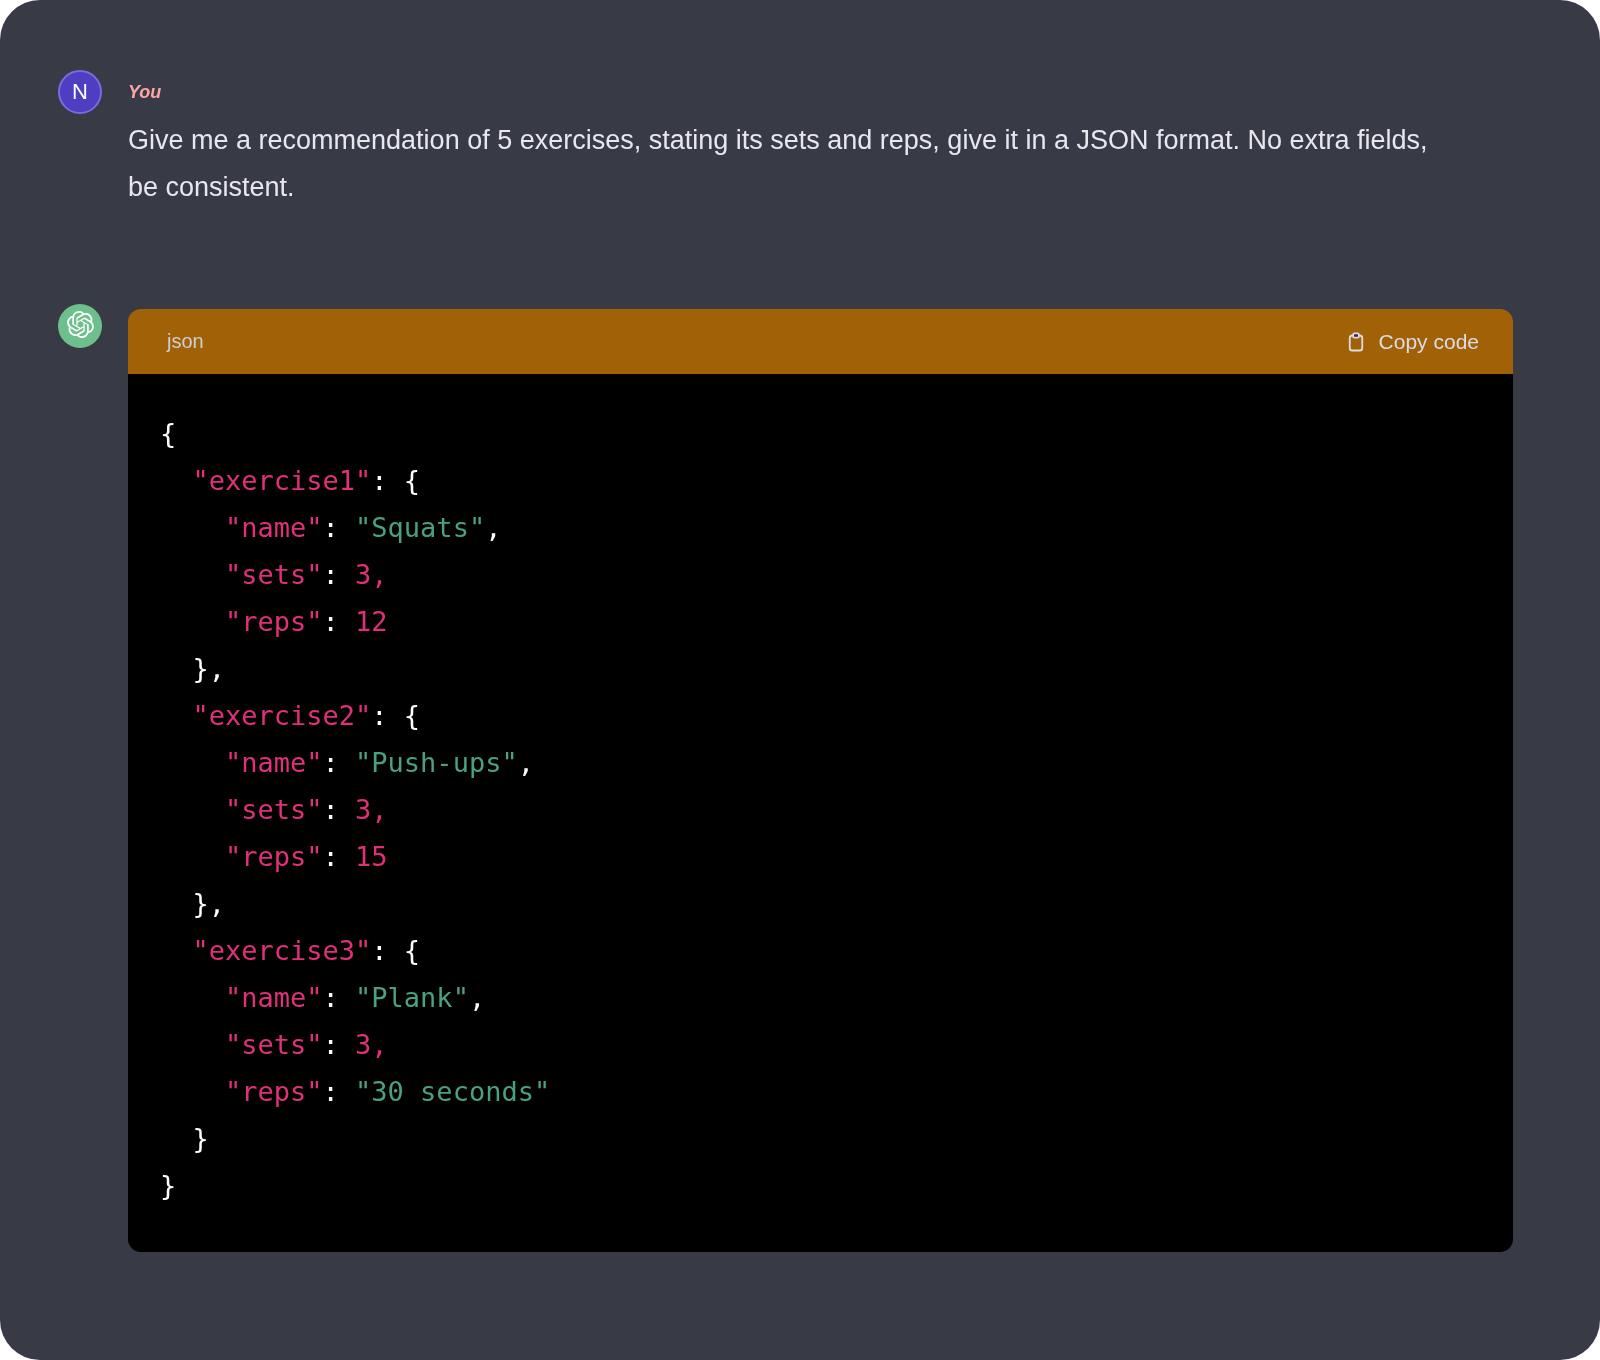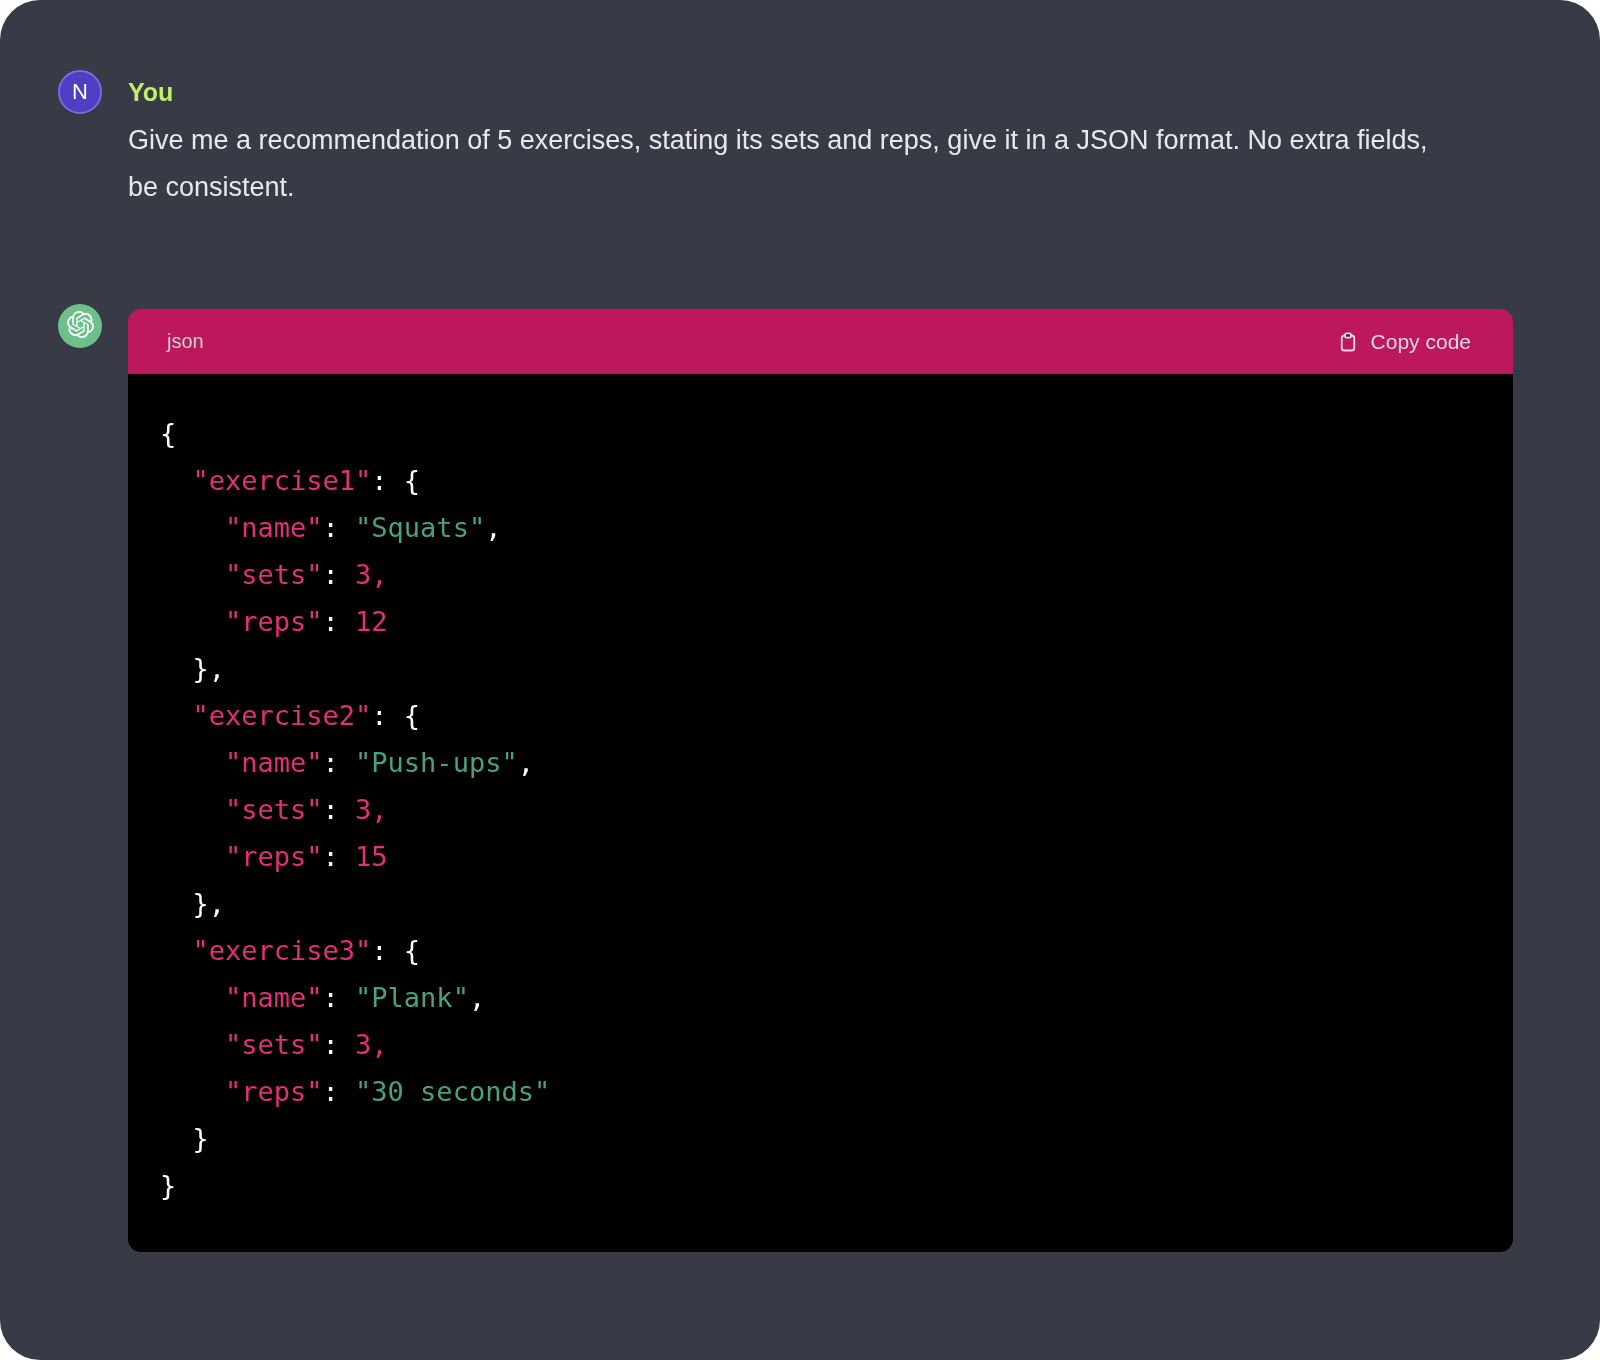--- a/index.html
+++ b/index.html
@@ -24,22 +24,23 @@
   }
   .user-avatar{
     background:var(--user-avatar-bg,#4f3dc2);
     border:2px solid #7a6be0;
     color:#ffffff;font-size:22px;font-weight:400;
   }
   .gpt-avatar{background:var(--gpt-avatar-bg,#6dc08b);}
   .gpt-avatar svg{width:27px;height:27px;}
   .msg-body{flex:1 1 auto;min-width:0;}
   .msg-name{
-    color:#bef264;font-size:25px;font-weight:700;
+    color:#fca5a5;font-size:18px;font-weight:700;
     line-height:44px;
+    font-style:italic;
   }
   .msg-text{
     color:#e7e7ee;font-size:27px;line-height:47px;
     margin-top:3px;max-width:1325px;
   }
   .code-block{
     margin-top:5px;
     width:1385px;
     border-radius:13px;
     overflow:hidden;
@@ -47,21 +48,21 @@
   .code-header{
     height:65px;
     background:#2a2b33;
     display:flex;align-items:center;justify-content:space-between;
     padding:0 30px 0 32px;
     box-sizing:border-box;
   }
   .code-lang{color:#cdced6;font-size:20px;}
   .copy-btn{
     display:flex;align-items:center;gap:11px;
-    background:none;border:none;padding:0;margin:12px;cursor:pointer;
+    background:none;border:none;padding:0;margin:4px;cursor:pointer;
     color:#dcdce6;font-size:21px;
     font-family:"Liberation Sans", sans-serif;
   }
   .copy-btn svg{width:24px;height:24px;display:block;}
   .code-body{
     margin:0;
     background:#000000;
     padding:36px 30px 43px 32px;
     font-family:"DejaVu Sans Mono", monospace;
     font-size:27px;
@@ -91,21 +92,21 @@
     <div class="avatar gpt-avatar">
       <span>
         <svg viewBox="0 0 24 24" fill="#ffffff" xmlns="http://www.w3.org/2000/svg" aria-hidden="true">
           <path d="M22.2819 9.8211a5.9847 5.9847 0 0 0-.5157-4.9108 6.0462 6.0462 0 0 0-6.5098-2.9A6.0651 6.0651 0 0 0 4.9807 4.1818a5.9847 5.9847 0 0 0-3.9977 2.9 6.0462 6.0462 0 0 0 .7427 7.0966 5.98 5.98 0 0 0 .511 4.9107 6.051 6.051 0 0 0 6.5146 2.9001A5.9847 5.9847 0 0 0 13.2599 24a6.0557 6.0557 0 0 0 5.7718-4.2058 5.9894 5.9894 0 0 0 3.9977-2.9001 6.0557 6.0557 0 0 0-.7475-7.073zM13.2599 22.4307a4.4755 4.4755 0 0 1-2.8764-1.0408l.1419-.0804 4.7783-2.7582a.7948.7948 0 0 0 .3927-.6813v-6.7226l2.02 1.1686a.071.071 0 0 1 .038.0615v5.5826a4.504 4.504 0 0 1-4.4945 4.4706zm-9.6607-4.1254a4.4708 4.4708 0 0 1-.5346-3.0137l.142.0852 4.783 2.7582a.7712.7712 0 0 0 .7806 0l5.8428-3.3685v2.3324a.0804.0804 0 0 1-.0332.0615L9.74 19.9502a4.4992 4.4992 0 0 1-6.1408-1.6449zM2.3408 7.8956a4.485 4.485 0 0 1 2.3655-1.9728V11.6a.7664.7664 0 0 0 .3879.6765l5.8144 3.3543-2.0201 1.1685a.0757.0757 0 0 1-.071 0l-4.8303-2.7865A4.504 4.504 0 0 1 2.3408 7.8956zm16.5963 3.8558L13.1038 8.364 15.1192 7.2a.0757.0757 0 0 1 .071 0l4.8303 2.7913a4.4944 4.4944 0 0 1-.6765 8.1042v-5.6772a.79.79 0 0 0-.407-.667zm2.0107-3.0231l-.142-.0852-4.7735-2.7818a.7759.7759 0 0 0-.7854 0L9.409 9.2297V6.8974a.0662.0662 0 0 1 .0284-.0615l4.8303-2.7866a4.4992 4.4992 0 0 1 6.6802 4.66zM8.3065 12.863l-2.02-1.1638a.0804.0804 0 0 1-.038-.0567V6.0742a4.4992 4.4992 0 0 1 7.3757-3.4537l-.142.0805L8.704 5.459a.7948.7948 0 0 0-.3927.6813zm1.0976-2.3654l2.602-1.4998 2.6069 1.4998v2.9994l-2.5974 1.4997-2.6067-1.4997z"></path>
         </svg>
       </span>
     </div>
     <div class="msg-body">
 
       <div class="code-block">
-        <div class="code-header" style="background: #be185d; padding-left: 39px;">
+        <div class="code-header" style="background: #a16207; padding-left: 39px;">
           <span class="code-lang">json</span>
           <button class="copy-btn">
             <span>
               <svg viewBox="0 0 24 24" fill="none" xmlns="http://www.w3.org/2000/svg" aria-hidden="true">
                 <rect x="5.75" y="5.5" width="12.5" height="15" rx="2.6" stroke="#dcdce6" stroke-width="1.8"></rect>
                 <rect x="9.1" y="3.4" width="5.8" height="4.2" rx="1.4" fill="#2a2b33" stroke="#dcdce6" stroke-width="1.8"></rect>
               </svg>
             </span>
             <span>Copy code</span>
           </button>

